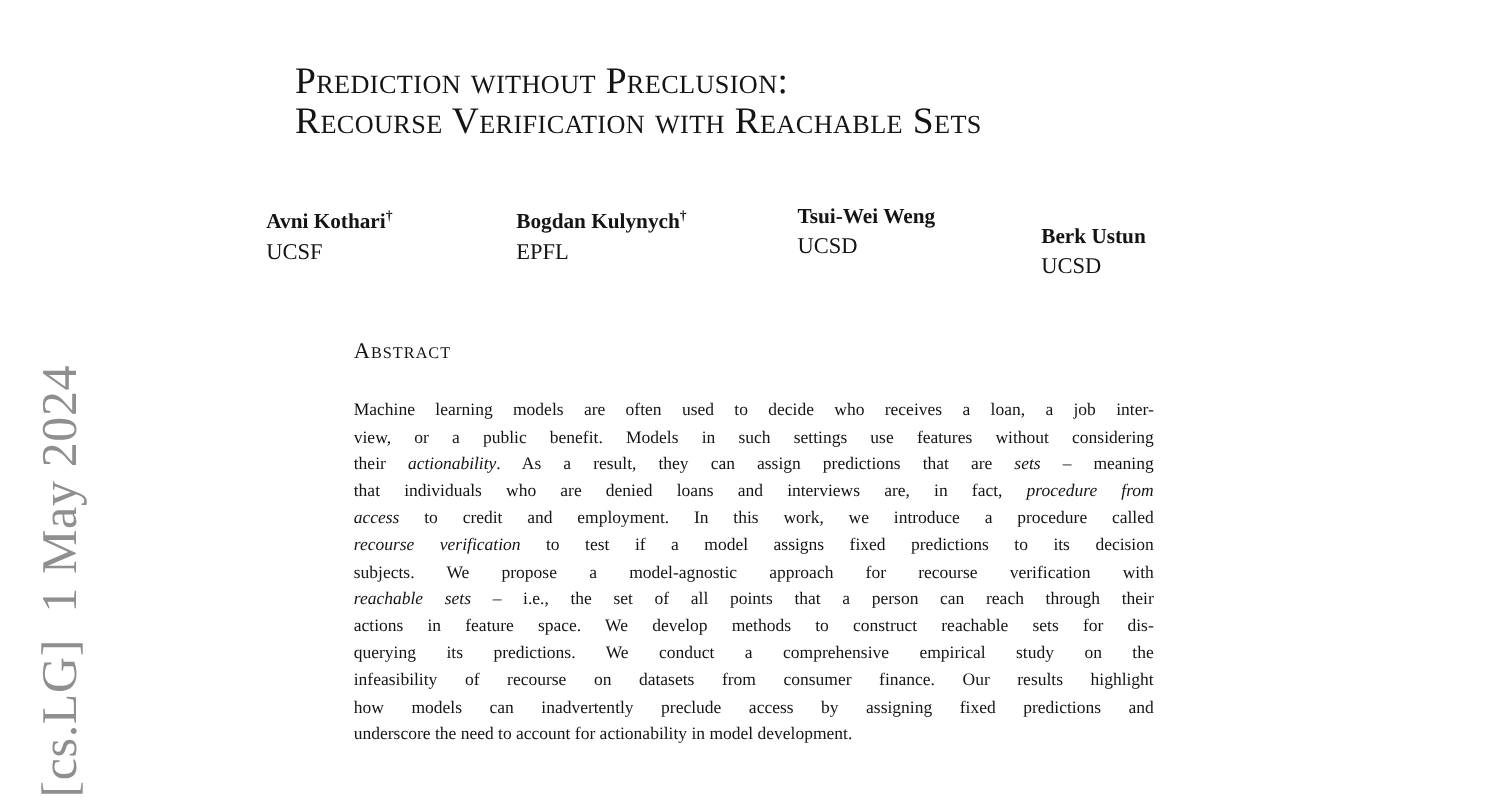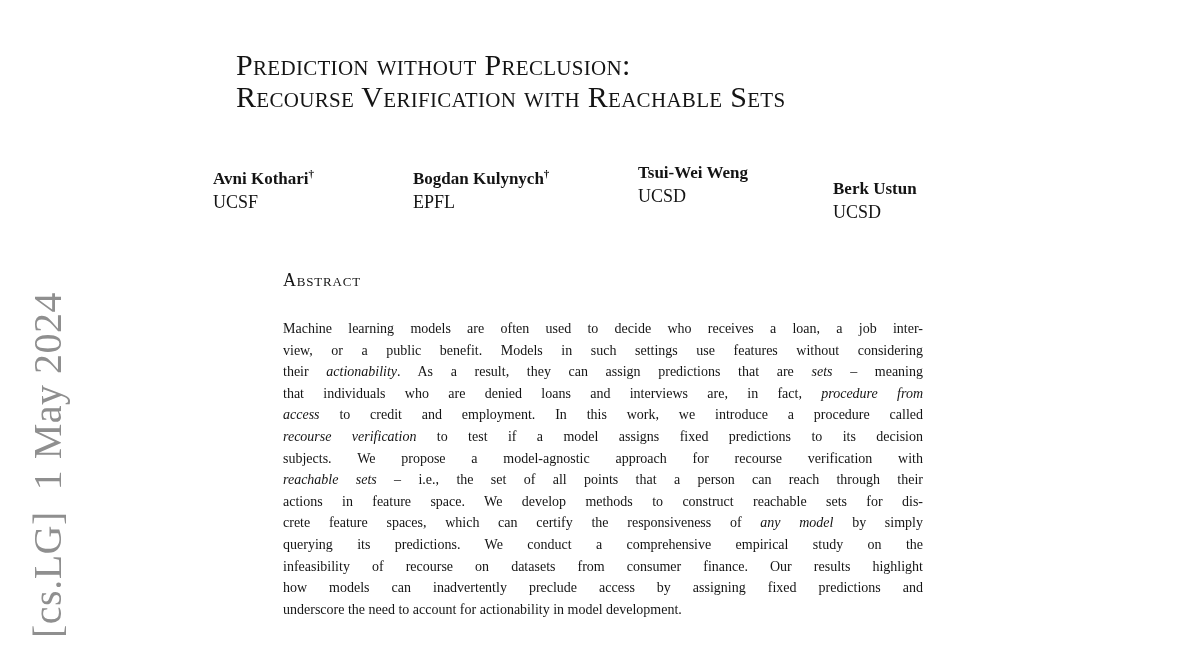--- a/index.html
+++ b/index.html
@@ -119,20 +119,19 @@
   <div class="abstract-text">
       <div class="abs-line"><span>Machine learning models are often used to decide who receives a loan, a job inter-</span></div>
       <div class="abs-line"><span>view, or a public benefit. Models in such settings use features without considering</span></div>
       <div class="abs-line"><span>their </span><span class="it">actionability</span><span>. As a result, they can assign predictions that are </span><span class="it">sets</span><span> – meaning</span></div>
       <div class="abs-line"><span>that individuals who are denied loans and interviews are, in fact, </span><span class="it">procedure from</span></div>
       <div class="abs-line"><span class="it">access</span><span> to credit and employment. In this work, we introduce a procedure called</span></div>
       <div class="abs-line"><span class="it">recourse verification</span><span> to test if a model assigns fixed predictions to its decision</span></div>
       <div class="abs-line"><span>subjects. We propose a model-agnostic approach for recourse verification with</span></div>
       <div class="abs-line"><span class="it">reachable sets</span><span> – i.e., the set of all points that a person can reach through their</span></div>
       <div class="abs-line"><span>actions in feature space. We develop methods to construct reachable sets for dis-</span></div>
-      <div class="abs-line"><span>crete feature spaces, which can certify the responsiveness of </span><span class="it">any model</span><span> by simply</span></div>
       <div class="abs-line"><span>querying its predictions. We conduct a comprehensive empirical study on the</span></div>
       <div class="abs-line"><span>infeasibility of recourse on datasets from consumer finance. Our results highlight</span></div>
       <div class="abs-line"><span>how models can inadvertently preclude access by assigning fixed predictions and</span></div>
       <div class="abs-line"><span>underscore the need to account for actionability in model development.</span></div>
     </div>
 
 </div>
 
 </body></html>

